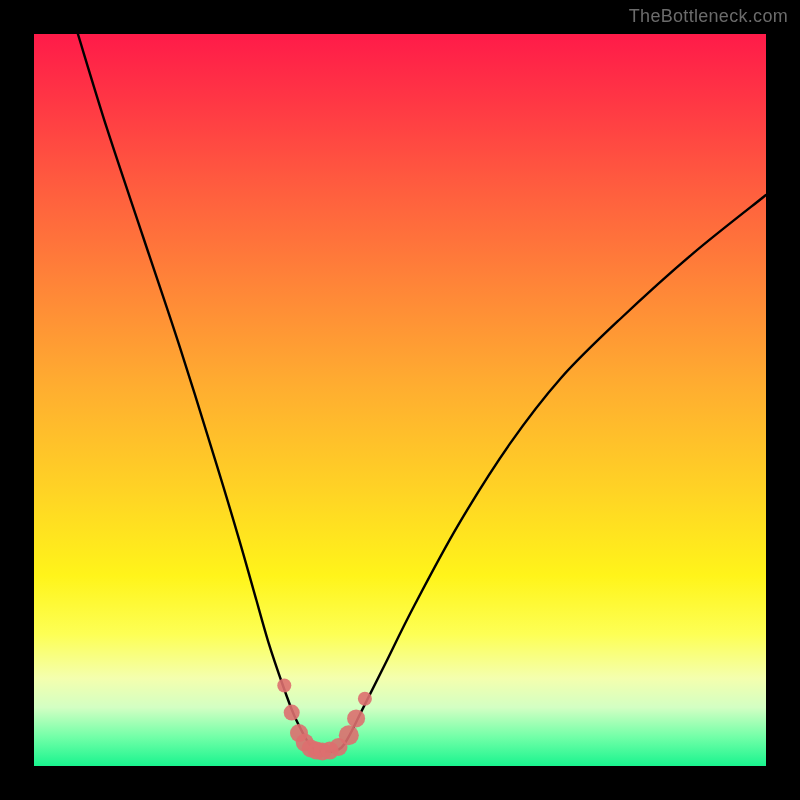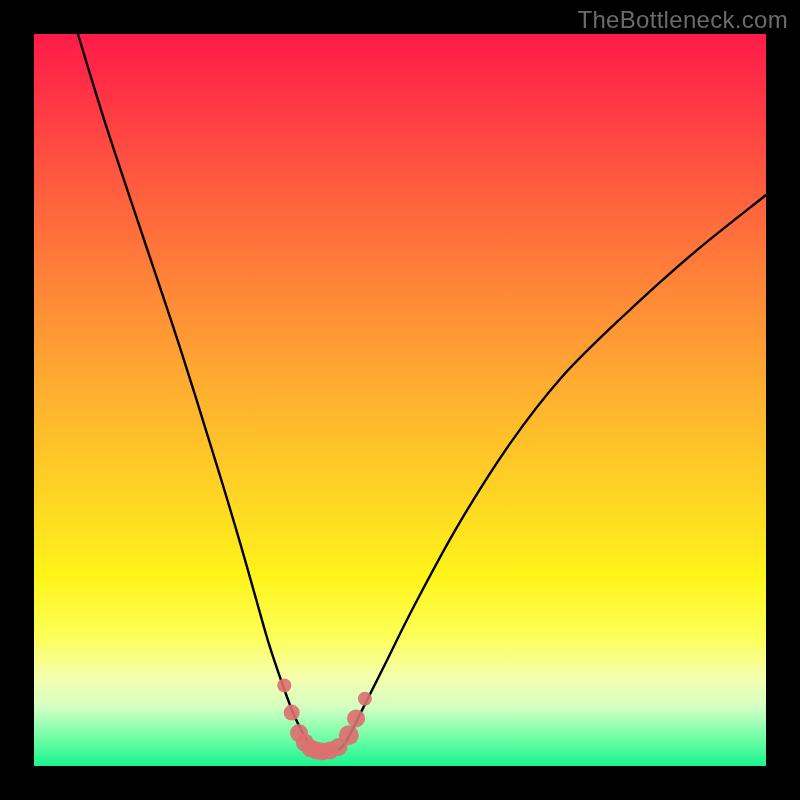--- a/index.html
+++ b/index.html
@@ -40,21 +40,21 @@
       #d3ffc3 92%,
       #73ffa8 96%,
       #19f48e 100%
     );
   }
   .watermark {
     position: absolute;
     top: 6px;
     right: 12px;
     color: #6b6b6b;
-    font-size: 24px;
+    font-size: 18px;
     font-weight: 500;
     letter-spacing: 0.3px;
     user-select: none;
   }
   svg.curve {
     position: absolute;
     left: 0;
     top: 0;
     width: 732px;
     height: 732px;

